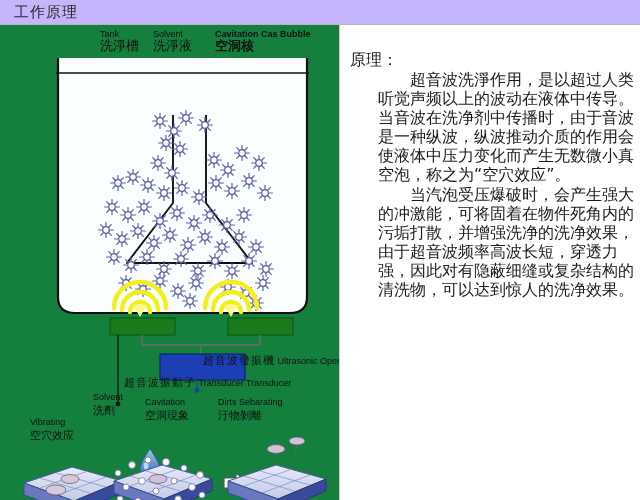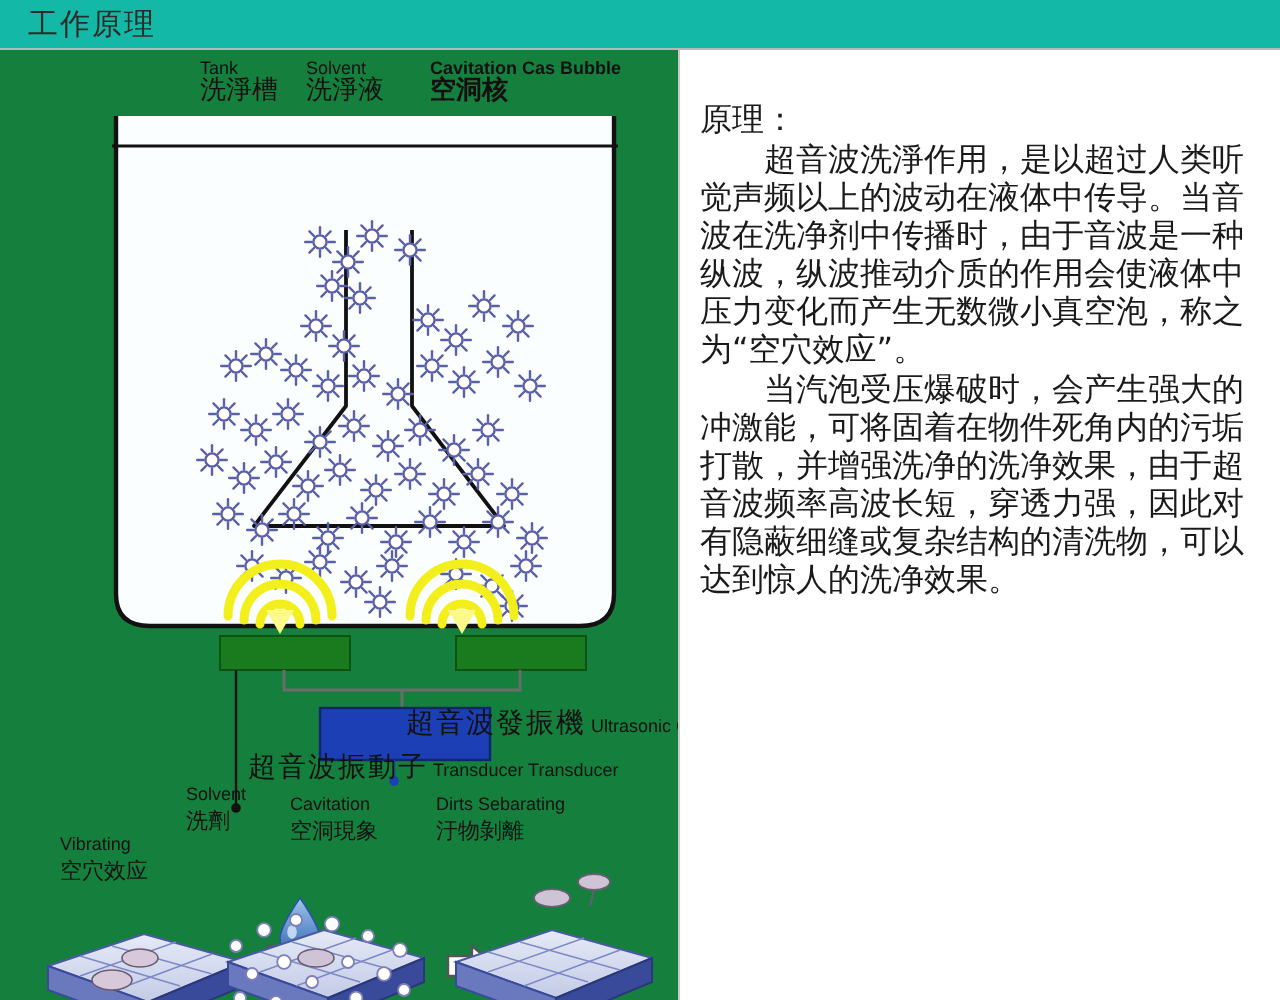--- a/index.html
+++ b/index.html
@@ -11,21 +11,21 @@
   }
   #page {
     position: relative;
     width: 640px; height: 500px;
     background: #ffffff;
   }
   
   #title-bar {
     position: absolute;
     left: 0; top: 0; width: 640px; height: 24px;
-    background: #14b8a6;
+    background: #c4b5fd;
   }
   #page-title {
     position: absolute;
     left: 14px; top: 3px;
     font-size: 15px;
     color: #2b2b2b;
     letter-spacing: 1px;
     white-space: nowrap;
   }
   #title-rule {
@@ -52,21 +52,21 @@
   
   #prose {
     position: absolute;
     left: 10px; top: 25px; width: 286px;
     color: #1a1a1a;
     font-size: 16px;
     line-height: 19px;
     font-family: "DejaVu Sans", "Liberation Sans", sans-serif;
   }
   .para { margin: 0 0 1px 0; }
-  .indent { text-indent: 2em; }
+  .indent { text-indent: 2em; margin-left: 28px; }
   
   .toplabel {
     position: absolute;
     font-size: 9px;
     color: #111;
     line-height: 12px;
     white-space: nowrap;
   }
   .toplabel .en { display: block; font-family: "Liberation Sans", sans-serif; }
   .toplabel .zh { display: block; font-family: "DejaVu Sans", sans-serif; font-size: 13px; }
@@ -85,21 +85,21 @@
   }
   .steplabel .en { display:block; }
   .steplabel .zh { display:block; font-family: "DejaVu Sans", sans-serif; font-size: 11px; }
   
   .callout {
     position: absolute;
     font-size: 9px;
     white-space: nowrap;
     color: #111;
   }
-  .callout .zh { font-family: "DejaVu Sans", sans-serif; font-size: 14px; letter-spacing:1px; }
+  .callout .zh { font-family: "DejaVu Sans", sans-serif; font-size: 11px; letter-spacing:1px; }
   .callout .en { font-family: "Liberation Sans", sans-serif; font-size: 9px; }
 </style>
 </head>
 <body>
 
 <div id="page">
 
   <div id="title-bar">
     <div id="page-title">工作原理</div>
   </div>

